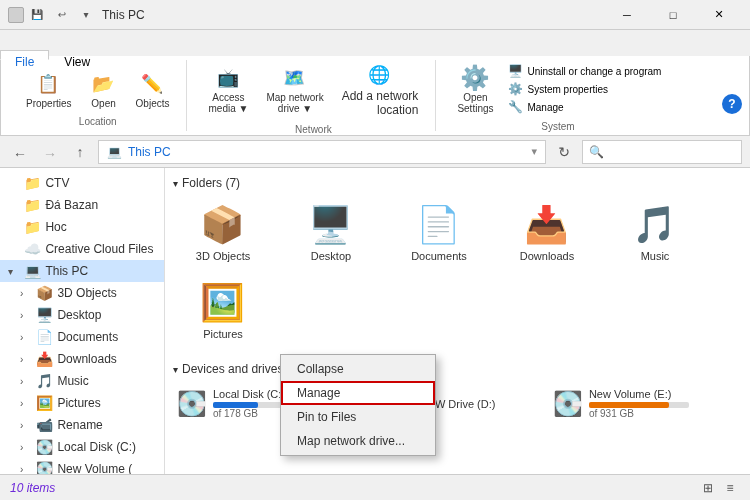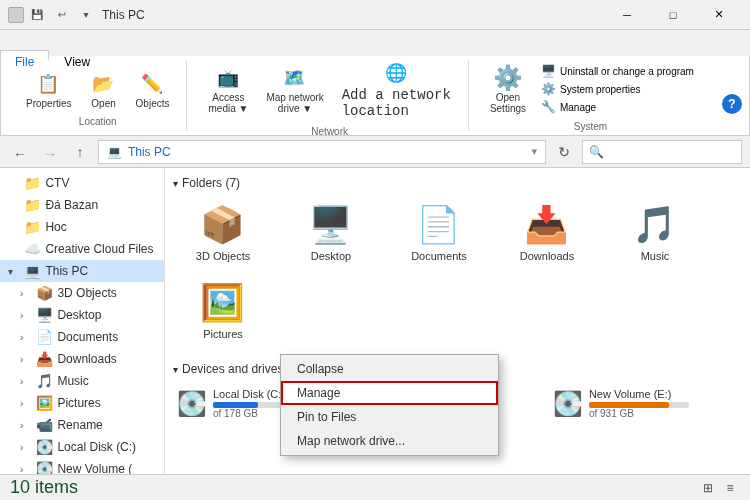--- a/index.html
+++ b/index.html
@@ -70,26 +70,26 @@
     .device-icon { font-size: 24px; }
     .device-info { display: flex; flex-direction: column; }
     .device-name { font-size: 11px; color: #333; }
     .device-bar-wrap { width: 100px; height: 6px; background: #ddd; border-radius: 2px; margin-top: 2px; }
     .device-bar { height: 6px; background: #1a6ed8; border-radius: 2px; }
     .device-bar.warn { background: #e87000; }
     .device-size { font-size: 10px; color: #666; }
 
     
     .status-bar { height: 26px; background: #f0f0f0; border-top: 1px solid #ccc; display: flex; align-items: center; padding: 0 10px; justify-content: space-between; }
-    .status-text { font-size: 18px; color: #14532d; }
+    .status-text { font-size: 12px; color: #6d28d9; font-style: italic; }
     .view-btns { display: flex; gap: 2px; }
     .view-btn { width: 20px; height: 20px; display: flex; align-items: center; justify-content: center; cursor: pointer; font-size: 12px; color: #555; }
 
     
-    .context-menu { position: absolute; left: 115px; top: 186px; width: 219px; background: #f0f0f0; border: 1px solid #aaa; box-shadow: 4px 4px 8px rgba(0,0,0,0.25); z-index: 100; padding: 2px 0; }
+    .context-menu { position: absolute; left: 115px; top: 186px; width: 156px; background: #f0f0f0; border: 1px solid #aaa; box-shadow: 4px 4px 8px rgba(0,0,0,0.25); z-index: 100; padding: 2px 0; }
     .ctx-item { padding: 5px 16px; font-size: 12px; cursor: pointer; color: #333; }
     .ctx-item.selected-item { background: #fff; border: 2px solid #cc0000; color: #333; padding: 3px 14px; }
 
     
     .icon-folder-yellow { color: #e8b84b; }
   </style>
 </head>
 <body>
 
 <div class="title-bar">
@@ -140,21 +140,21 @@
       <div class="ribbon-btn">
         <div class="ribbon-btn-icon">📺</div>
         <div class="ribbon-btn-label" style="font-size:10px;text-align:center;">Access<br>media ▼</div>
       </div>
       <div class="ribbon-btn">
         <div class="ribbon-btn-icon">🗺️</div>
         <div class="ribbon-btn-label" style="font-size:10px;text-align:center;">Map network<br>drive ▼</div>
       </div>
       <div class="ribbon-btn">
         <div class="ribbon-btn-icon">🌐</div>
-        <div class="ribbon-btn-label" style="font-size:14px;text-align:left;font-family:Liberation Mono, monospace;">Add a network<br>location</div>
+        <div class="ribbon-btn-label" style="font-size:12px;text-align:right;">Add a network<br>location</div>
       </div>
     </div>
     <div class="ribbon-group-label">Network</div>
   </div>
 
   <div class="ribbon-group">
     <div class="ribbon-buttons">
       <div class="ribbon-btn">
         <div class="ribbon-btn-icon" style="font-size:24px;">⚙️</div>
         <div class="ribbon-btn-label" style="font-size:10px;text-align:center;">Open<br>Settings</div>

